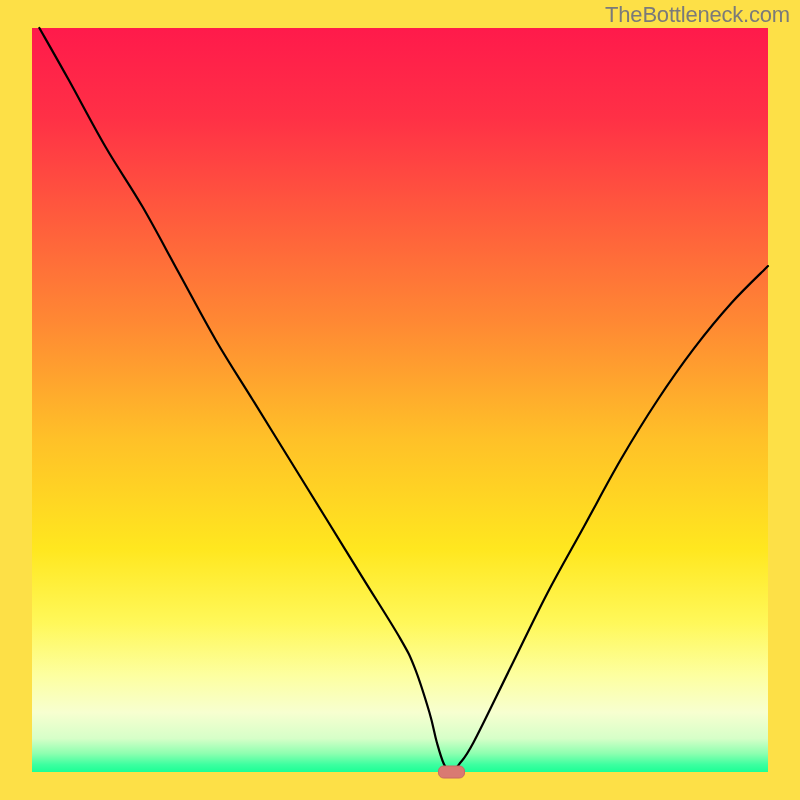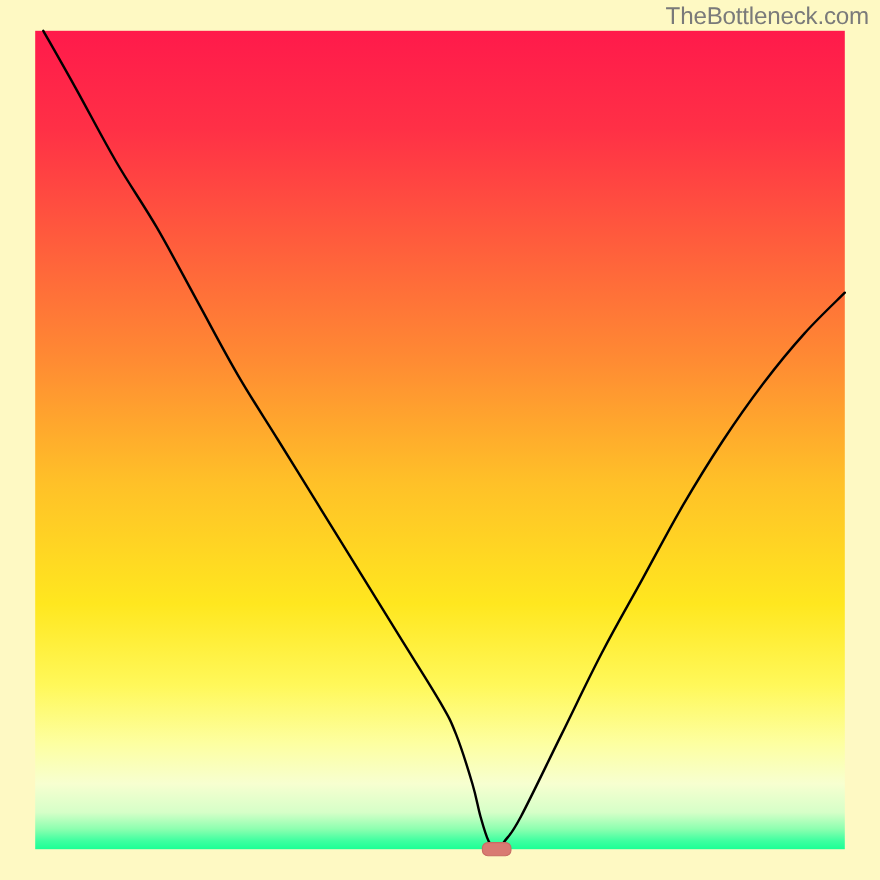--- a/index.html
+++ b/index.html
@@ -8,21 +8,21 @@
     width: 800px;
     height: 800px;
     overflow: hidden;
     background: #000;
     font-family: Arial, Helvetica, sans-serif;
   }
   .frame {
     position: relative;
     width: 800px;
     height: 800px;
-    background: #fef9c3;
+    background: #fde047;
   }
   .attribution {
     position: absolute;
     top: 2px;
     right: 10px;
     color: #7a7a7a;
     font-size: 22px;
     font-weight: 500;
     letter-spacing: -0.2px;
   }

